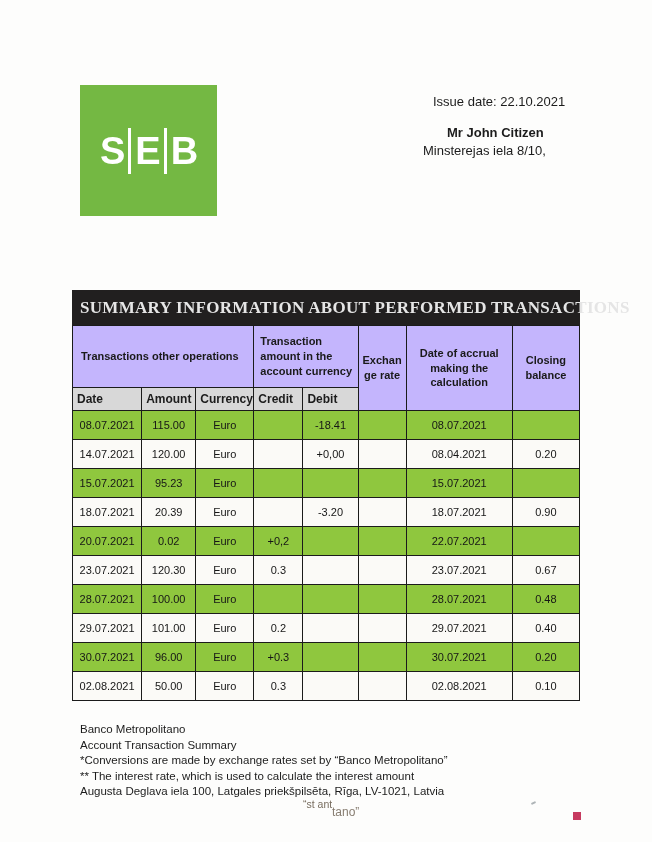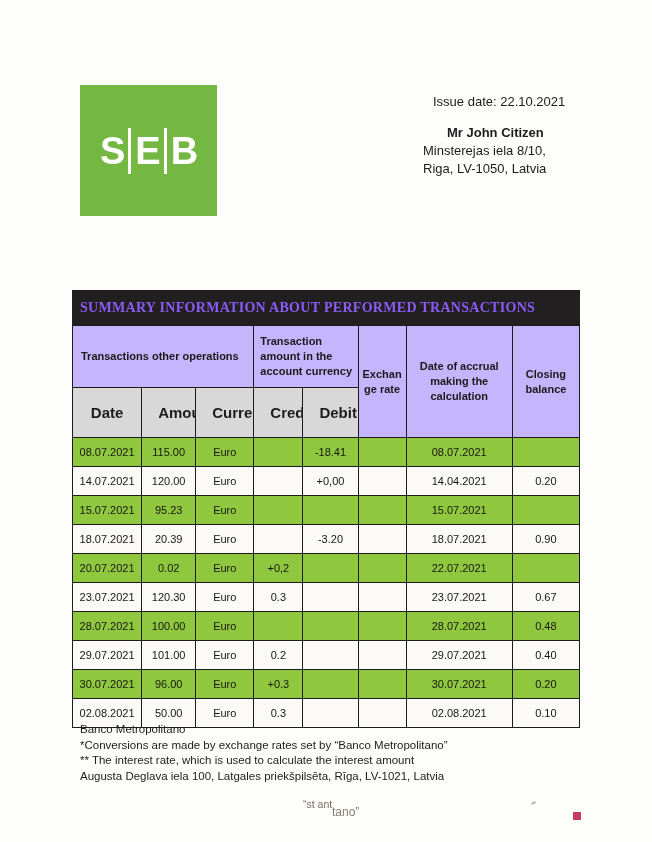--- a/index.html
+++ b/index.html
@@ -28,39 +28,39 @@
   .logo .bar{
     width:3px;height:46px;background:#fff;margin:0 4px;display:inline-block;
   }
   .issue-date{position:absolute;left:433px;top:94px;font-size:13px;}
   .recipient{position:absolute;left:423px;top:124px;font-size:13px;line-height:18px;}
   .recipient .name{font-weight:700;padding-left:24px;}
   
   .tbl-wrap{position:absolute;left:72px;top:290px;width:508px;}
   .tbl-title{
     box-sizing:border-box;width:100%;height:35px;background:var(--bar);
-    color:#8b5cf6;display:flex;align-items:center;padding-left:8px;
-    font-family:"Liberation Serif", serif;font-weight:700;font-size:14px;
+    color:#e5e5e5;display:flex;align-items:center;padding-left:8px;
+    font-family:"Liberation Serif", serif;font-weight:700;font-size:17px;
     letter-spacing:.3px;white-space:nowrap;
   }
   table{
     border-collapse:collapse;table-layout:fixed;width:508px;
     border:1px solid #141414;
   }
   th,td{
     border:1px solid #1b1b1b;overflow:hidden;
     font-family:"Liberation Sans", sans-serif;
   }
   tr.ghead{height:62px;}
   tr.ghead th{font-size:11px;font-weight:700;line-height:1.35;background:#c4b5fd;color:#1a1a1a;}
   th.g-left{text-align:left;padding:2px 4px 2px 8px;vertical-align:middle;}
   th.g-left2{text-align:left;padding:2px 3px 2px 6px;vertical-align:middle;}
   th.g-center{text-align:center;padding:2px 3px;vertical-align:middle;}
   tr.subhead{height:20px;}
-  tr.subhead th{background:var(--gray);font-size:15px;font-weight:700;text-align:center;padding:16px;}
+  tr.subhead th{background:var(--gray);font-size:12px;font-weight:700;text-align:left;padding:4px;}
   tbody tr{height:29px;}
   tbody td{font-size:11px;text-align:center;padding:0 2px;color:#161616;}
   tbody tr.green td{background:var(--row-green);}
   tbody tr.white td{background:#fbfaf7;}
   
   .footer{position:absolute;left:80px;top:722px;font-size:11.5px;line-height:15.5px;}
   .ghost1{
     position:absolute;left:303px;top:798px;font-size:10.5px;
     color:rgba(95,82,66,.85);filter:blur(.3px);
   }
@@ -85,21 +85,20 @@
   <span class="lt">E</span>
   <span class="bar"></span>
   <span class="lt">B</span>
 </div>
 
 <div class="issue-date">Issue date: 22.10.2021</div>
 
 <div class="recipient">
   <div class="name">Mr John Citizen</div>
   <div>Minsterejas iela 8/10,</div>
-  <div>Riga, LV-1050, Latvia</div>
 </div>
 
 <div class="tbl-wrap">
   <div class="tbl-title">SUMMARY INFORMATION ABOUT PERFORMED TRANSACTIONS</div>
   <table>
     <colgroup>
       <col style="width:69px">
         <col style="width:54px">
         <col style="width:58px">
       <col style="width:49px">
@@ -135,21 +134,21 @@
           <td>08.07.2021</td>
           <td></td>
         </tr>
         <tr class="white">
           <td>14.07.2021</td>
           <td>120.00</td>
           <td>Euro</td>
           <td></td>
           <td>+0,00</td>
           <td></td>
-          <td>14.04.2021</td>
+          <td>08.04.2021</td>
           <td>0.20</td>
         </tr>
         <tr class="green">
           <td>15.07.2021</td>
           <td>95.23</td>
           <td>Euro</td>
           <td></td>
           <td></td>
           <td></td>
           <td>15.07.2021</td>
@@ -224,20 +223,21 @@
           <td></td>
           <td>02.08.2021</td>
           <td>0.10</td>
         </tr>
       </tbody>
   </table>
 </div>
 
 <div class="footer">
   <div>Banco Metropolitano</div>
+  <div>Account Transaction Summary</div>
   <div>*Conversions are made by exchange rates set by “Banco Metropolitano”</div>
   <div>** The interest rate, which is used to calculate the interest amount</div>
   <div>Augusta Deglava iela 100, Latgales priekšpilsēta, Rīga, LV-1021, Latvia</div>
 </div>
 
 <div class="ghost1">“st ant</div>
 <div class="ghost2">tano”</div>
 <div class="speck"></div>
 <div class="red-mark"></div>
 

